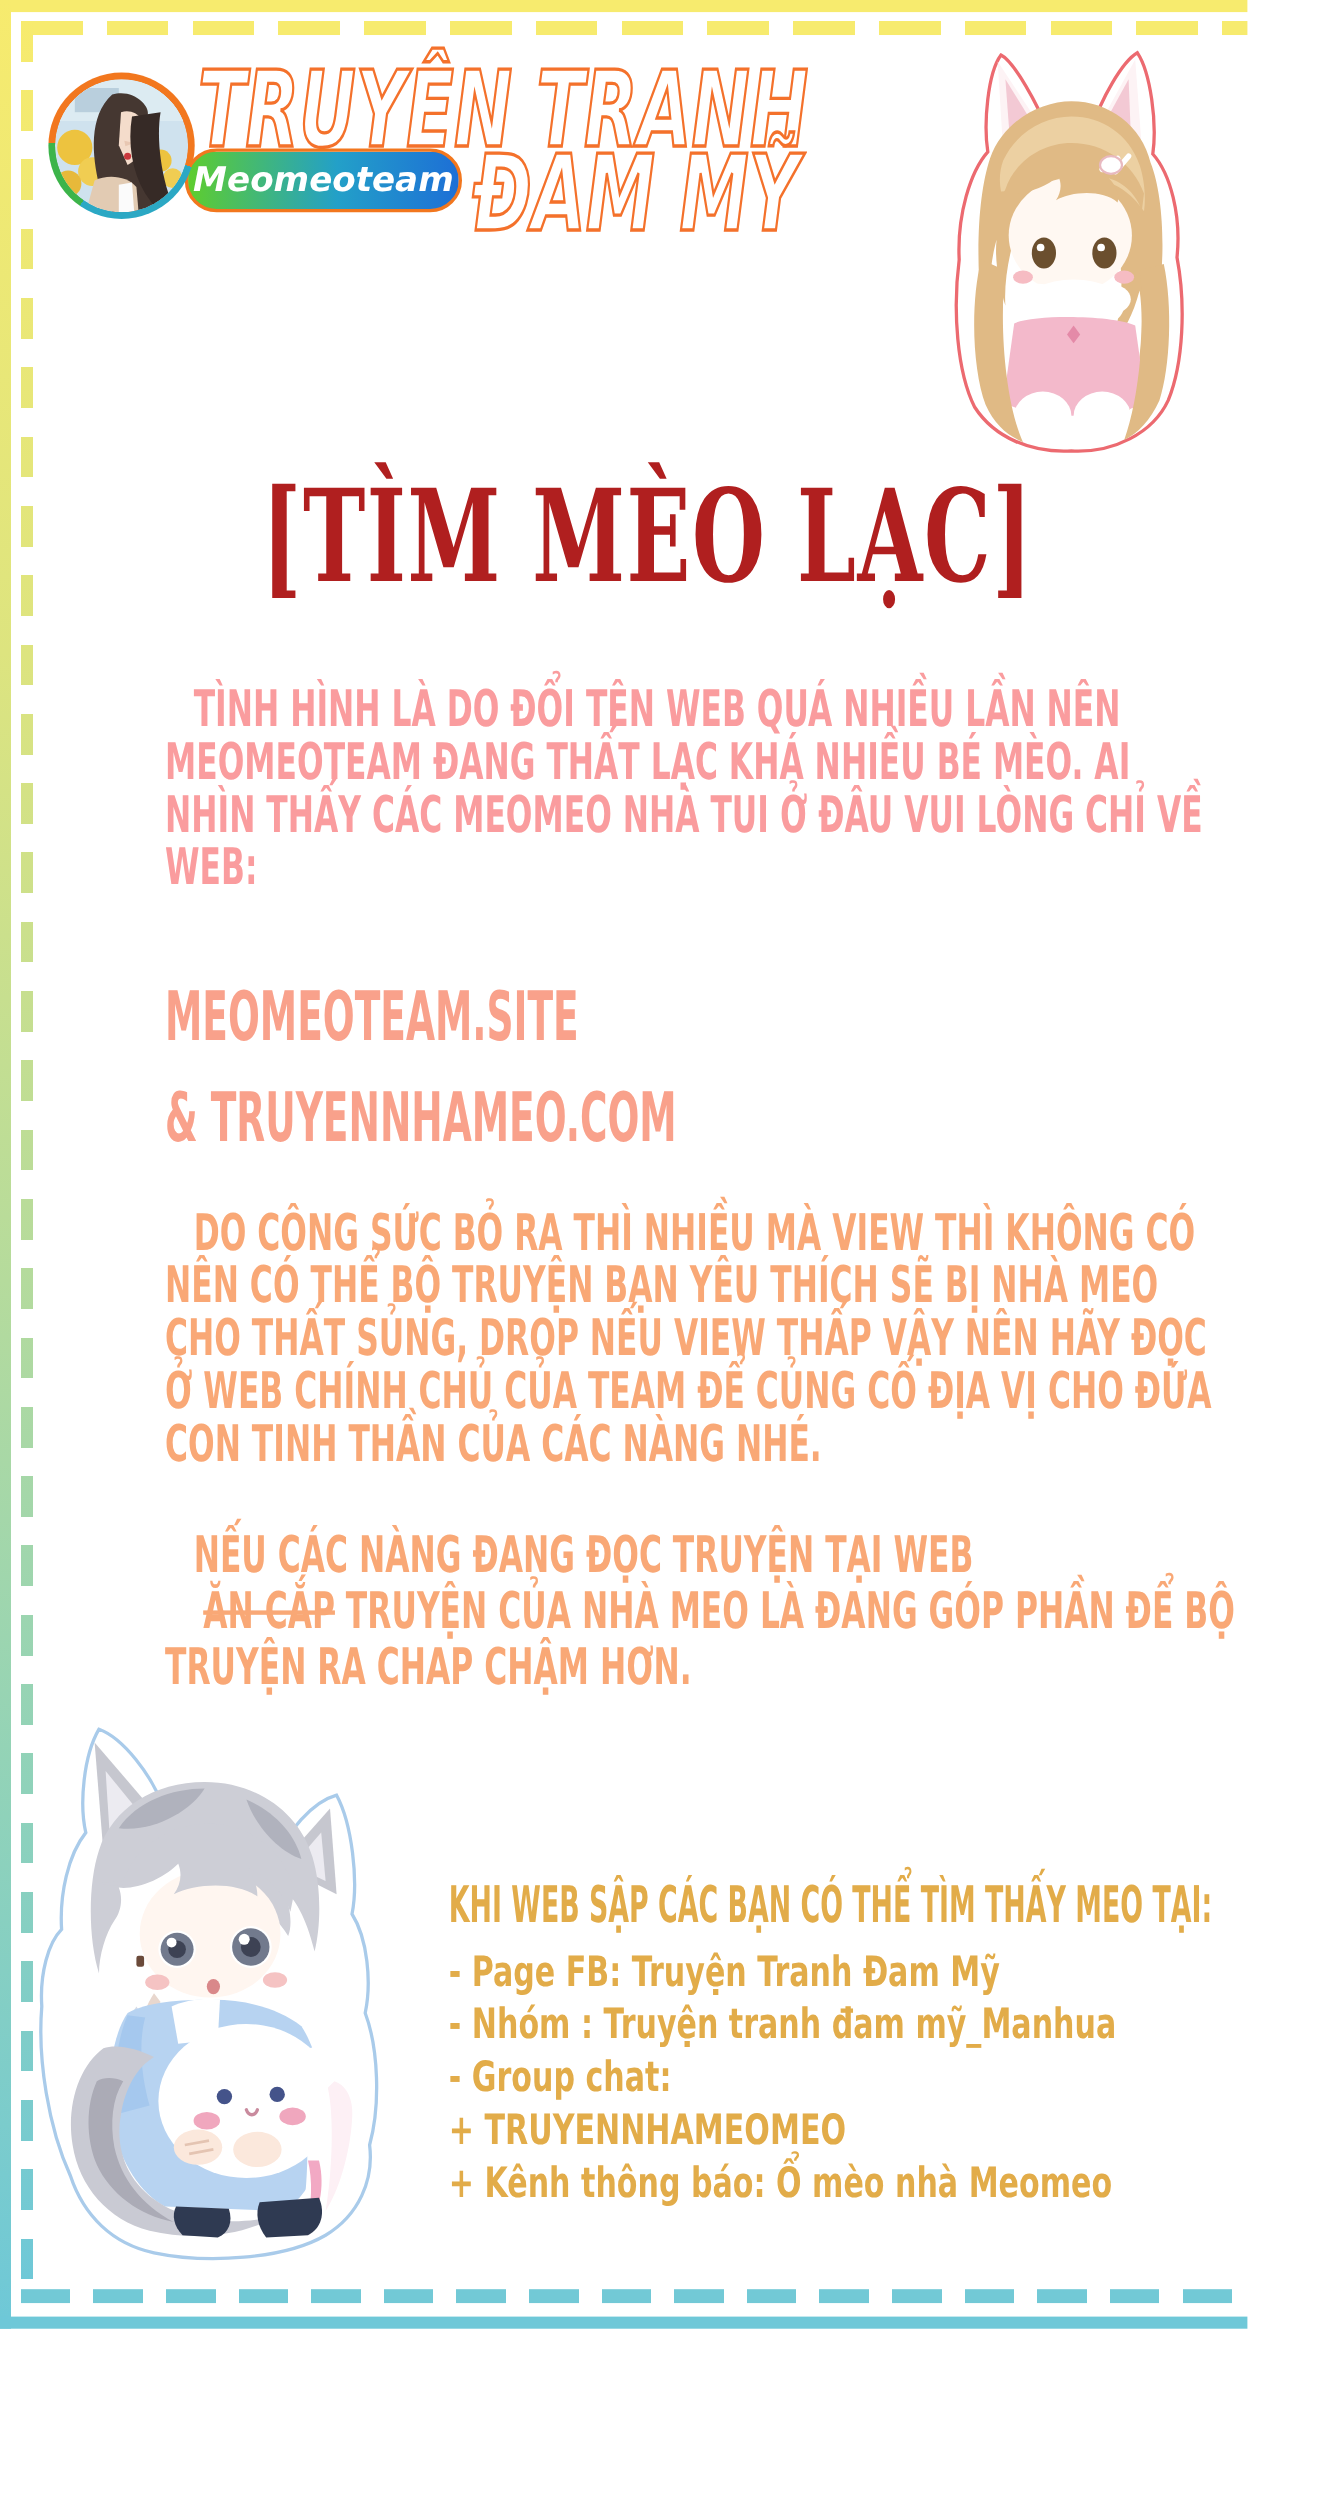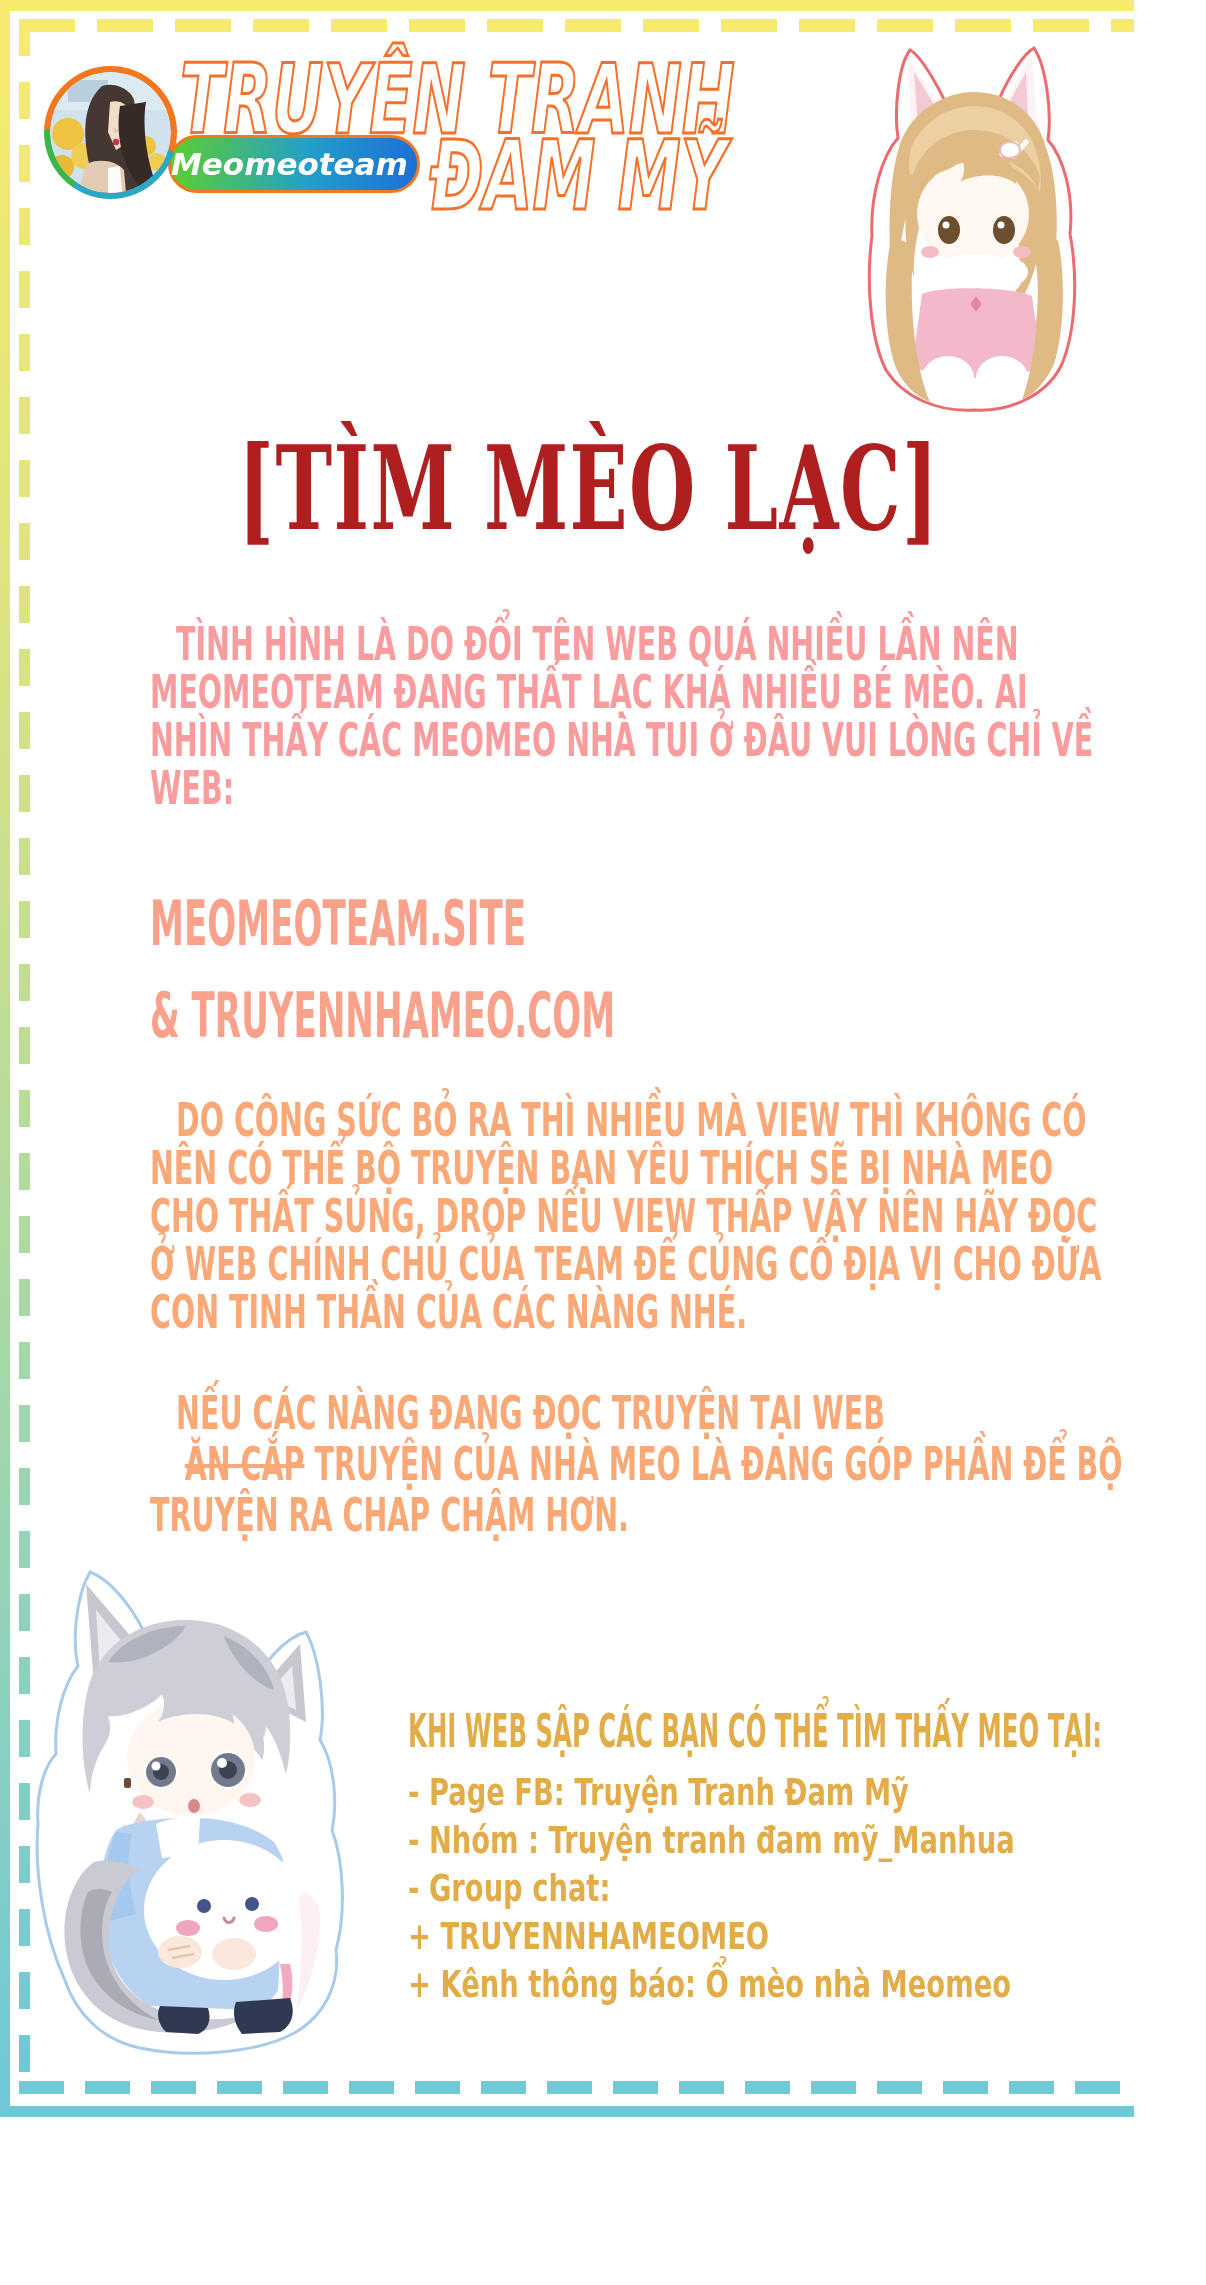--- a/index.html
+++ b/index.html
@@ -24,21 +24,21 @@
      -webkit-mask-image:repeating-linear-gradient(180deg,#000 0 37px,transparent 37px 63px);
      mask-image:repeating-linear-gradient(180deg,#000 0 37px,transparent 37px 63px);}
   .dash-left{left:19px;} .dash-right{left:1176px;}
   
   .avatar-ring{position:absolute;left:44px;top:66px;width:133px;height:133px;border-radius:50%;
      background:conic-gradient(from 150deg,#2ba8c4 0 18%,#3cb44a 18% 34%,#f2771e 34% 88%,#2ba8c4 88% 100%);
      display:flex;align-items:center;justify-content:center;z-index:4;}
   .avatar-ring svg{border-radius:50%;}
   .team-pill{position:absolute;left:168px;top:135px;width:246px;height:52px;z-index:3;
      background:linear-gradient(90deg,#5ecd2e,#23a0c8 55%,#1d6fd6);
-     border:3px solid #f2771e;border-radius:30px;display:flex;align-items:center;}
+     border:3px solid #f2771e;border-radius:30px;display:flex;align-items:center;justify-content:center;}
   .team-pill span{color:#fff;font-weight:bold;font-style:italic;font-size:31px;letter-spacing:0px;}
   .big-title{position:absolute;color:#fff;font-weight:bold;font-style:italic;font-size:96px;
      -webkit-text-stroke:3px #f4712b;white-space:nowrap;transform:scale(0.66,1);transform-origin:left top;z-index:2;line-height:1;}
   .big-title.l1{left:180px;top:52px;}
   .big-title.l2{left:430px;top:128px;}
   
   .sticker{position:absolute;z-index:5;}
   
   .notice-title{position:absolute;left:238px;top:430px;font-size:112px;line-height:112px;font-weight:bold;
      color:#b01f1f;white-space:nowrap;transform:scale(0.68,1.04);transform-origin:left top;

